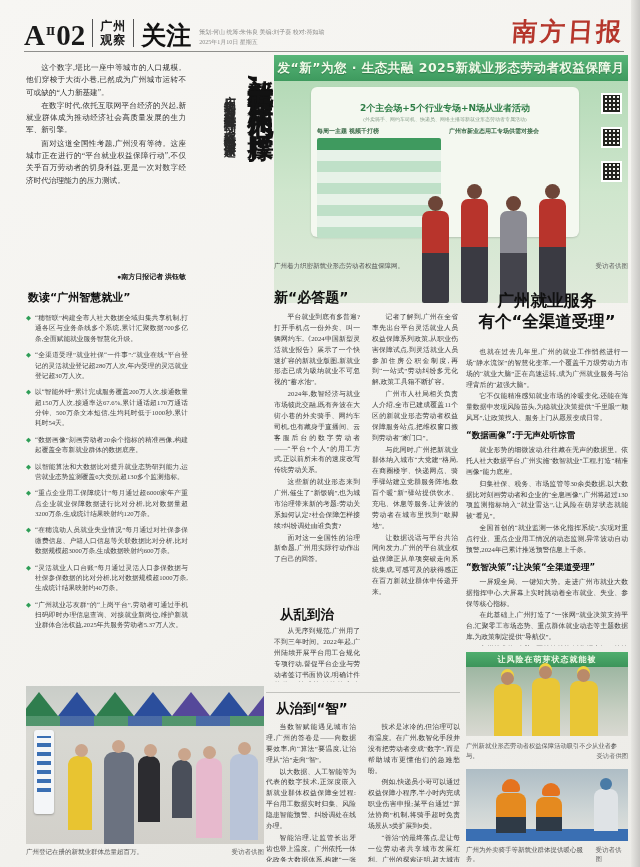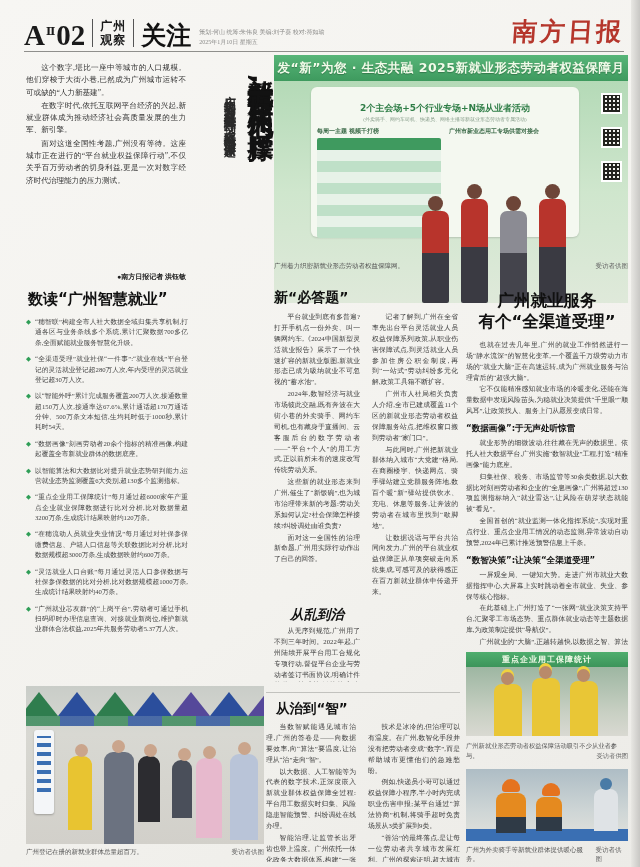--- a/index.html
+++ b/index.html
@@ -18,21 +18,21 @@
   .meta{font-size:6px;color:#8a8a88;line-height:1.7;margin-bottom:1px;}
   .masthead{margin-left:auto;font-size:25px;font-weight:900;color:#b5362c;letter-spacing:3px;font-family:"DejaVu Serif",serif;transform:skewX(-4deg);}
 
   
   .intro{position:absolute;left:26px;top:62px;width:160px;height:212px;overflow:hidden;}
   .bodytext p{margin:0 0 1px 0;text-indent:2em;text-align:justify;font-size:7.6px;line-height:1.62;color:#333;}
   .byline{position:absolute;left:26px;top:272px;width:160px;text-align:right;font-size:7px;color:#222;font-weight:700;}
 
   
   .statsbox{position:absolute;left:26px;top:290px;width:162px;height:392px;overflow:hidden;}
-  .stats-title{font-size:15px;font-weight:900;color:#111;font-family:"DejaVu Sans",sans-serif;margin:0 0 8px 2px;}
+  .stats-title{font-size:11px;font-weight:900;color:#111;font-family:"DejaVu Sans",sans-serif;margin:0 0 8px 2px;}
   .stat-item{position:relative;margin:0 0 6px 0;padding-left:9px;font-size:6.7px;line-height:1.55;color:#444;text-align:justify;}
   .stat-item::before{content:"◆";position:absolute;left:0;top:0;color:#2f9e57;font-size:6.5px;}
 
   
   .headline-v{position:absolute;left:188px;top:58px;width:86px;height:520px;writing-mode:vertical-rl;}
   .v-main{font-family:"DejaVu Sans",sans-serif;font-size:26px;font-weight:900;letter-spacing:2px;color:#121212;line-height:1;margin-left:12px;}
   .v-sub{font-family:"DejaVu Sans",sans-serif;font-size:12px;font-weight:700;letter-spacing:2px;color:#2a2a2a;margin-top:28px;line-height:1;}
 
   
   .photo-top{position:absolute;left:274px;top:55px;width:354px;height:248px;background:linear-gradient(180deg,#aed7b2 0%,#cfe6cd 55%,#dfe9da 100%);overflow:hidden;}
@@ -57,34 +57,34 @@
   .person{width:27px;height:104px;border-radius:7px 7px 2px 2px;position:relative;background:linear-gradient(180deg,#b8342c 0 46%,#3a3a42 46% 100%);}
   .person.short{height:92px;}
   .person.gray{background:linear-gradient(180deg,#8b8b93 0 46%,#44444c 46% 100%);}
   .person::before{content:"";position:absolute;top:-15px;left:6px;width:15px;height:15px;border-radius:50%;background:#6d4538;}
   .caprow{position:absolute;display:flex;justify-content:space-between;font-size:6.5px;color:#555;}
   .cap-top{left:274px;top:262px;width:354px;}
 
   
   .h-sec{position:absolute;font-family:"DejaVu Sans",sans-serif;font-weight:900;color:#111;}
   .h-s1{left:274px;top:289px;font-size:14px;}
-  .h-s2{left:290px;top:606px;font-size:13.5px;font-style:italic;}
+  .h-s2{left:280px;top:606px;font-size:13.5px;}
   .h-s3{left:276px;top:700px;font-size:13.5px;}
   .tcol{position:absolute;overflow:hidden;}
   .tcol p{margin:0 0 1px 0;text-indent:2em;text-align:justify;font-size:6.8px;line-height:1.6;color:#3b3b3b;}
   .c-s1a{left:274px;top:312px;width:86px;height:288px;}
   .c-s2a{left:274px;top:626px;width:86px;height:56px;}
   .c-s1b{left:372px;top:312px;width:86px;height:370px;}
   .sep-mid{position:absolute;left:266px;top:692px;width:194px;border-top:1px solid #c2c2be;}
   .c-s3a{left:266px;top:722px;width:90px;height:140px;}
   .c-s3b{left:368px;top:722px;width:92px;height:140px;}
 
   
   .rart{position:absolute;left:466px;top:290px;width:162px;height:356px;overflow:hidden;}
-  .rart-title{text-align:center;font-family:"DejaVu Sans",sans-serif;font-weight:900;font-size:16.5px;line-height:1.3;color:#101010;margin-bottom:7px;}
+  .rart-title{text-align:center;font-family:"DejaVu Sans",sans-serif;font-weight:900;font-size:16.5px;line-height:1.3;color:#101010;margin-bottom:14px;}
   .rart p{margin:0 0 1px 0;text-indent:2em;text-align:justify;font-size:6.8px;line-height:1.6;color:#3b3b3b;}
   .rart .sub{font-family:"DejaVu Sans",sans-serif;font-weight:900;font-size:8.6px;color:#111;margin:6px 0 3px 0;text-indent:0;}
 
   
   .photo-r1{position:absolute;left:466px;top:652px;width:162px;height:84px;background:linear-gradient(180deg,#8fae97 0%,#c7cfc2 70%,#d9d9d2 100%);overflow:hidden;}
   .r1-banner{position:absolute;left:0;top:0;width:100%;height:15px;background:linear-gradient(180deg,#4fae6e,#3c945a);color:#f2fbe9;font-size:8px;font-weight:900;font-family:"DejaVu Sans",sans-serif;text-align:center;line-height:15px;letter-spacing:1px;}
   .yfig{position:absolute;bottom:0;width:28px;height:52px;border-radius:8px 8px 0 0;background:#e9c636;}
   .yfig::before{content:"";position:absolute;top:-12px;left:7px;width:13px;height:13px;border-radius:50%;background:#b98a6a;box-shadow:0 -3px 0 0 #f0d23f;}
   .cap-r1{position:absolute;left:466px;top:741px;width:162px;font-size:6.3px;color:#555;line-height:1.55;}
   .cap-r1 .credit{float:right;}
@@ -245,21 +245,21 @@
       </div>
     <div class="sub">“数智决策”:让决策“全渠道受理”</div>
     <div>
         <p>一屏观全局、一键知大势。走进广州市就业大数据指挥中心,大屏幕上实时跳动着全市就业、失业、参保等核心指标。</p>
         <p>在此基础上,广州打造了“一张网”就业决策支持平台,汇聚零工市场态势、重点群体就业动态等主题数据库,为政策制定提供“导航仪”。</p>
         <p>广州就业的“大脑”,正越转越快,以数据之智、算法之力,托举起千万劳动者稳稳的幸福。</p>
       </div>
   </div>
 
   <div class="photo-r1">
-    <div class="r1-banner">重点企业用工保障统计</div>
+    <div class="r1-banner">让风险在萌芽状态就能被</div>
     <div class="yfig" style="left:28px;"></div>
     <div class="yfig" style="left:66px;height:58px;"></div>
     <div class="yfig" style="left:104px;height:55px;"></div>
   </div>
   <div class="cap-r1">
     <span class="caption-text">广州新就业形态劳动者权益保障活动吸引不少从业者参与。</span>
     <span class="credit">受访者供图</span>
   </div>
 
   <div class="photo-r2">

